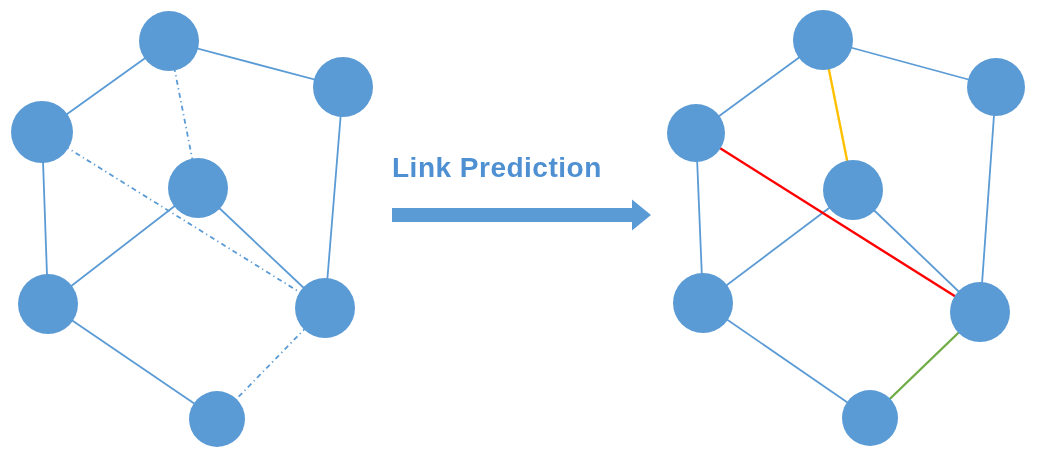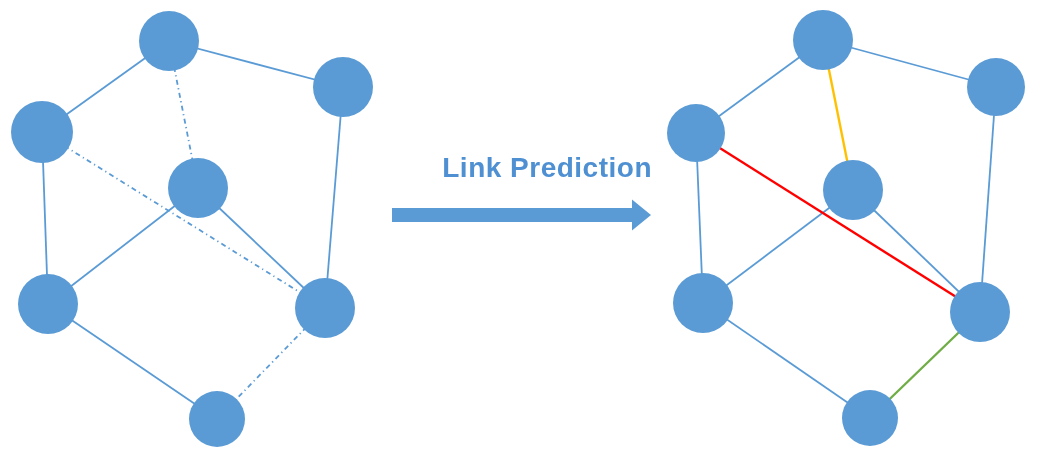--- a/index.html
+++ b/index.html
@@ -21,21 +21,21 @@
     top: 0;
     width: 1038px;
     height: 459px;
     display: block;
   }
   .diagram-title {
     position: absolute;
     left: 392px;
     top: 152px;
     width: 260px;
-    text-align: right;
+    text-align: left;
     font-size: 28px;
     font-weight: bold;
     letter-spacing: 0.5px;
     color: #4E90D2;
     user-select: none;
     white-space: nowrap;
   }
 </style>
 </head>
 <body>

